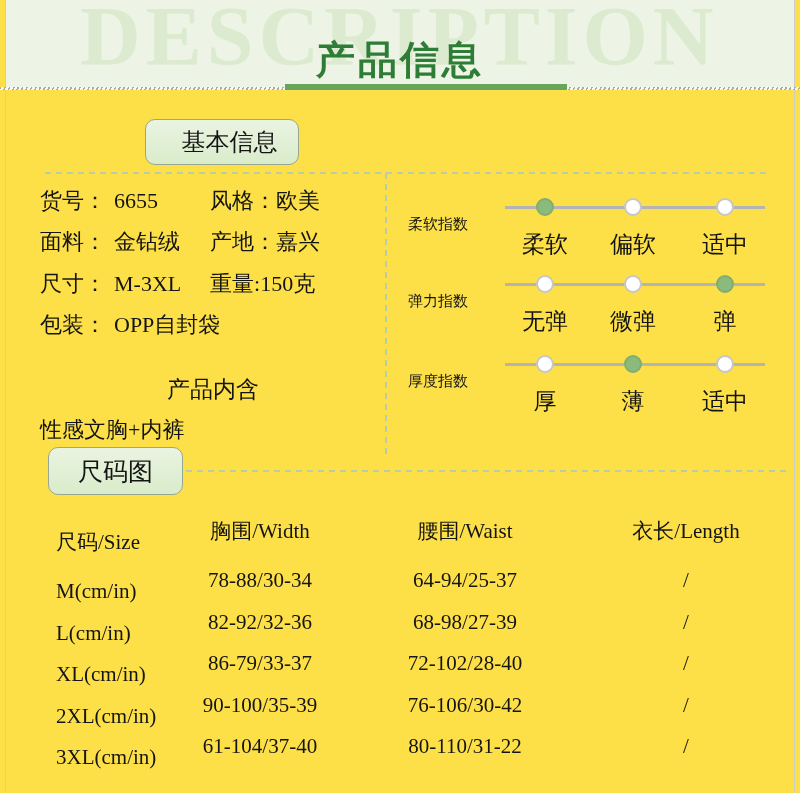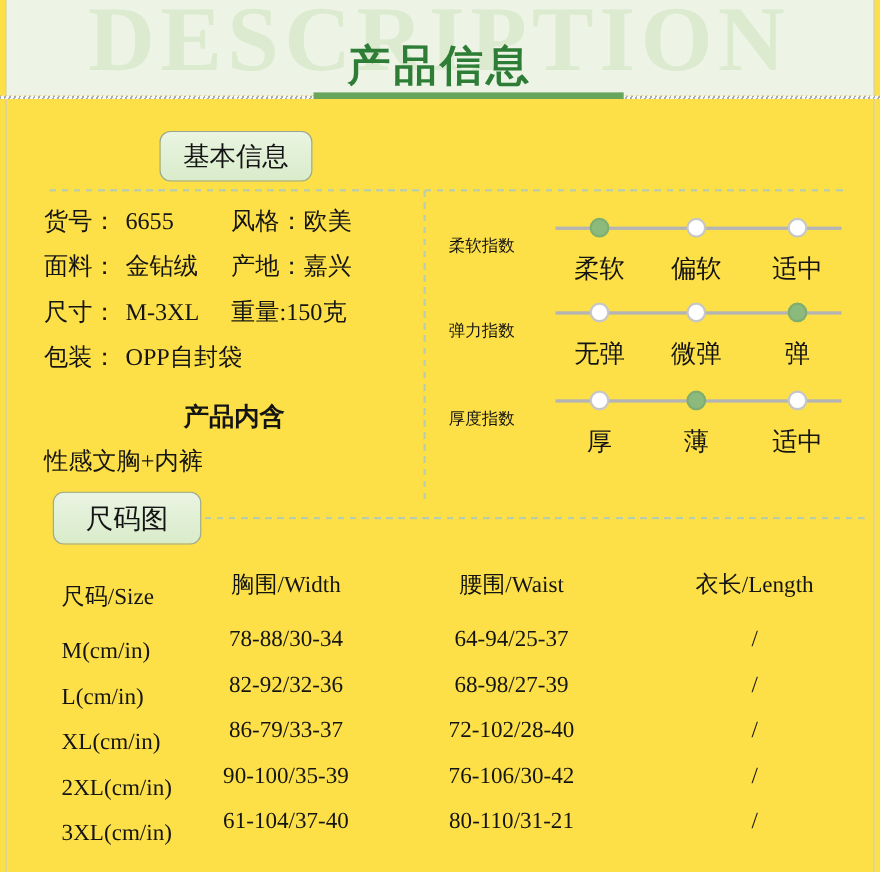--- a/index.html
+++ b/index.html
@@ -17,37 +17,37 @@
   .title{position:absolute;left:0;right:0;top:33px;margin:0;text-align:center;
     font-size:39px;font-weight:bold;letter-spacing:3px;color:var(--accent,#2e7d36);}
   .hatch-rule{position:absolute;left:0;right:0;top:87px;height:3px;
     background:repeating-linear-gradient(115deg,var(--hatch,#ababab) 0 1.5px,#f7f7f7 1.5px 4px);}
   .green-rule{position:absolute;left:285px;top:84px;width:282px;height:6px;
     background:var(--underline,#68a55c);}
   
   .tag{position:absolute;display:flex;align-items:center;justify-content:center;
     background:linear-gradient(var(--tag-top,#eaf4e2),var(--tag-bottom,#d9ecca));
     border:1px solid var(--tag-border,#97a793);border-radius:10px;font-size:24px;}
-  .tag-basic{left:145px;top:119px;width:137px;height:44px;}
+  .tag-basic{left:145px;top:119px;width:137px;height:44px;padding-left:15px;}
   .tag-params{left:531px;top:119px;width:132px;height:44px;}
   .tag-size{left:48px;top:447px;width:133px;height:46px;font-size:25px;}
   
   .dash-h{position:absolute;height:2px;
     background:repeating-linear-gradient(90deg,var(--dash,#b7cdad) 0 6px,transparent 6px 11px);}
   .top-dash{left:45px;right:32px;top:172px;}
   .size-dash{left:186px;right:14px;top:470px;}
   .dash-v{position:absolute;width:2px;left:385px;top:173px;height:282px;
     background:repeating-linear-gradient(180deg,var(--dash,#b7cdad) 0 6px,transparent 6px 11px);}
   
   .basic{position:absolute;left:40px;top:180px;width:346px;font-size:22px;}
   .irow{display:grid;grid-template-columns:74px 96px auto;height:41.5px;align-items:center;}
   .irow.two{grid-template-columns:74px auto;}
   .irow .c{text-align:left;font-family:Liberation Serif, serif;}
-  .includes-title{margin-top:13px;height:40px;line-height:40px;text-align:center;
-    font-weight:bold;font-size:23px;}
+  .includes-title{margin-top:24px;height:40px;line-height:40px;text-align:center;
+    font-weight:normal;font-size:23px;}
   .includes-value{height:40px;line-height:40px;font-size:22px;}
   
   .params{position:absolute;left:390px;top:172px;width:405px;height:280px;}
   .slider{position:absolute;left:0;right:0;height:70px;}
   .s-name{position:absolute;left:18px;top:17px;line-height:33px;font-size:15px;}
   .s-track{position:absolute;left:115px;right:30px;top:15px;height:3px;
     background:var(--track,#b4b4b4);}
   .dot{position:absolute;top:7px;width:18px;height:18px;border-radius:50%;
     background:#fff;border:2px solid var(--dot-border,#c6c6c6);box-sizing:border-box;z-index:2;}
   .dot.filled{background:var(--dot-filled,#8cb97c);border-color:#7fae70;}
@@ -169,17 +169,17 @@
     </div>
     <div class="srow">
       <span class="cell">2XL(cm/in)</span>
       <span class="cell">90-100/35-39</span>
       <span class="cell">76-106/30-42</span>
       <span class="cell">/</span>
     </div>
     <div class="srow">
       <span class="cell">3XL(cm/in)</span>
       <span class="cell">61-104/37-40</span>
-      <span class="cell">80-110/31-21</span>
+      <span class="cell">80-110/31-22</span>
       <span class="cell">/</span>
     </div>
   </section>
 </div>
 
 </body></html>

